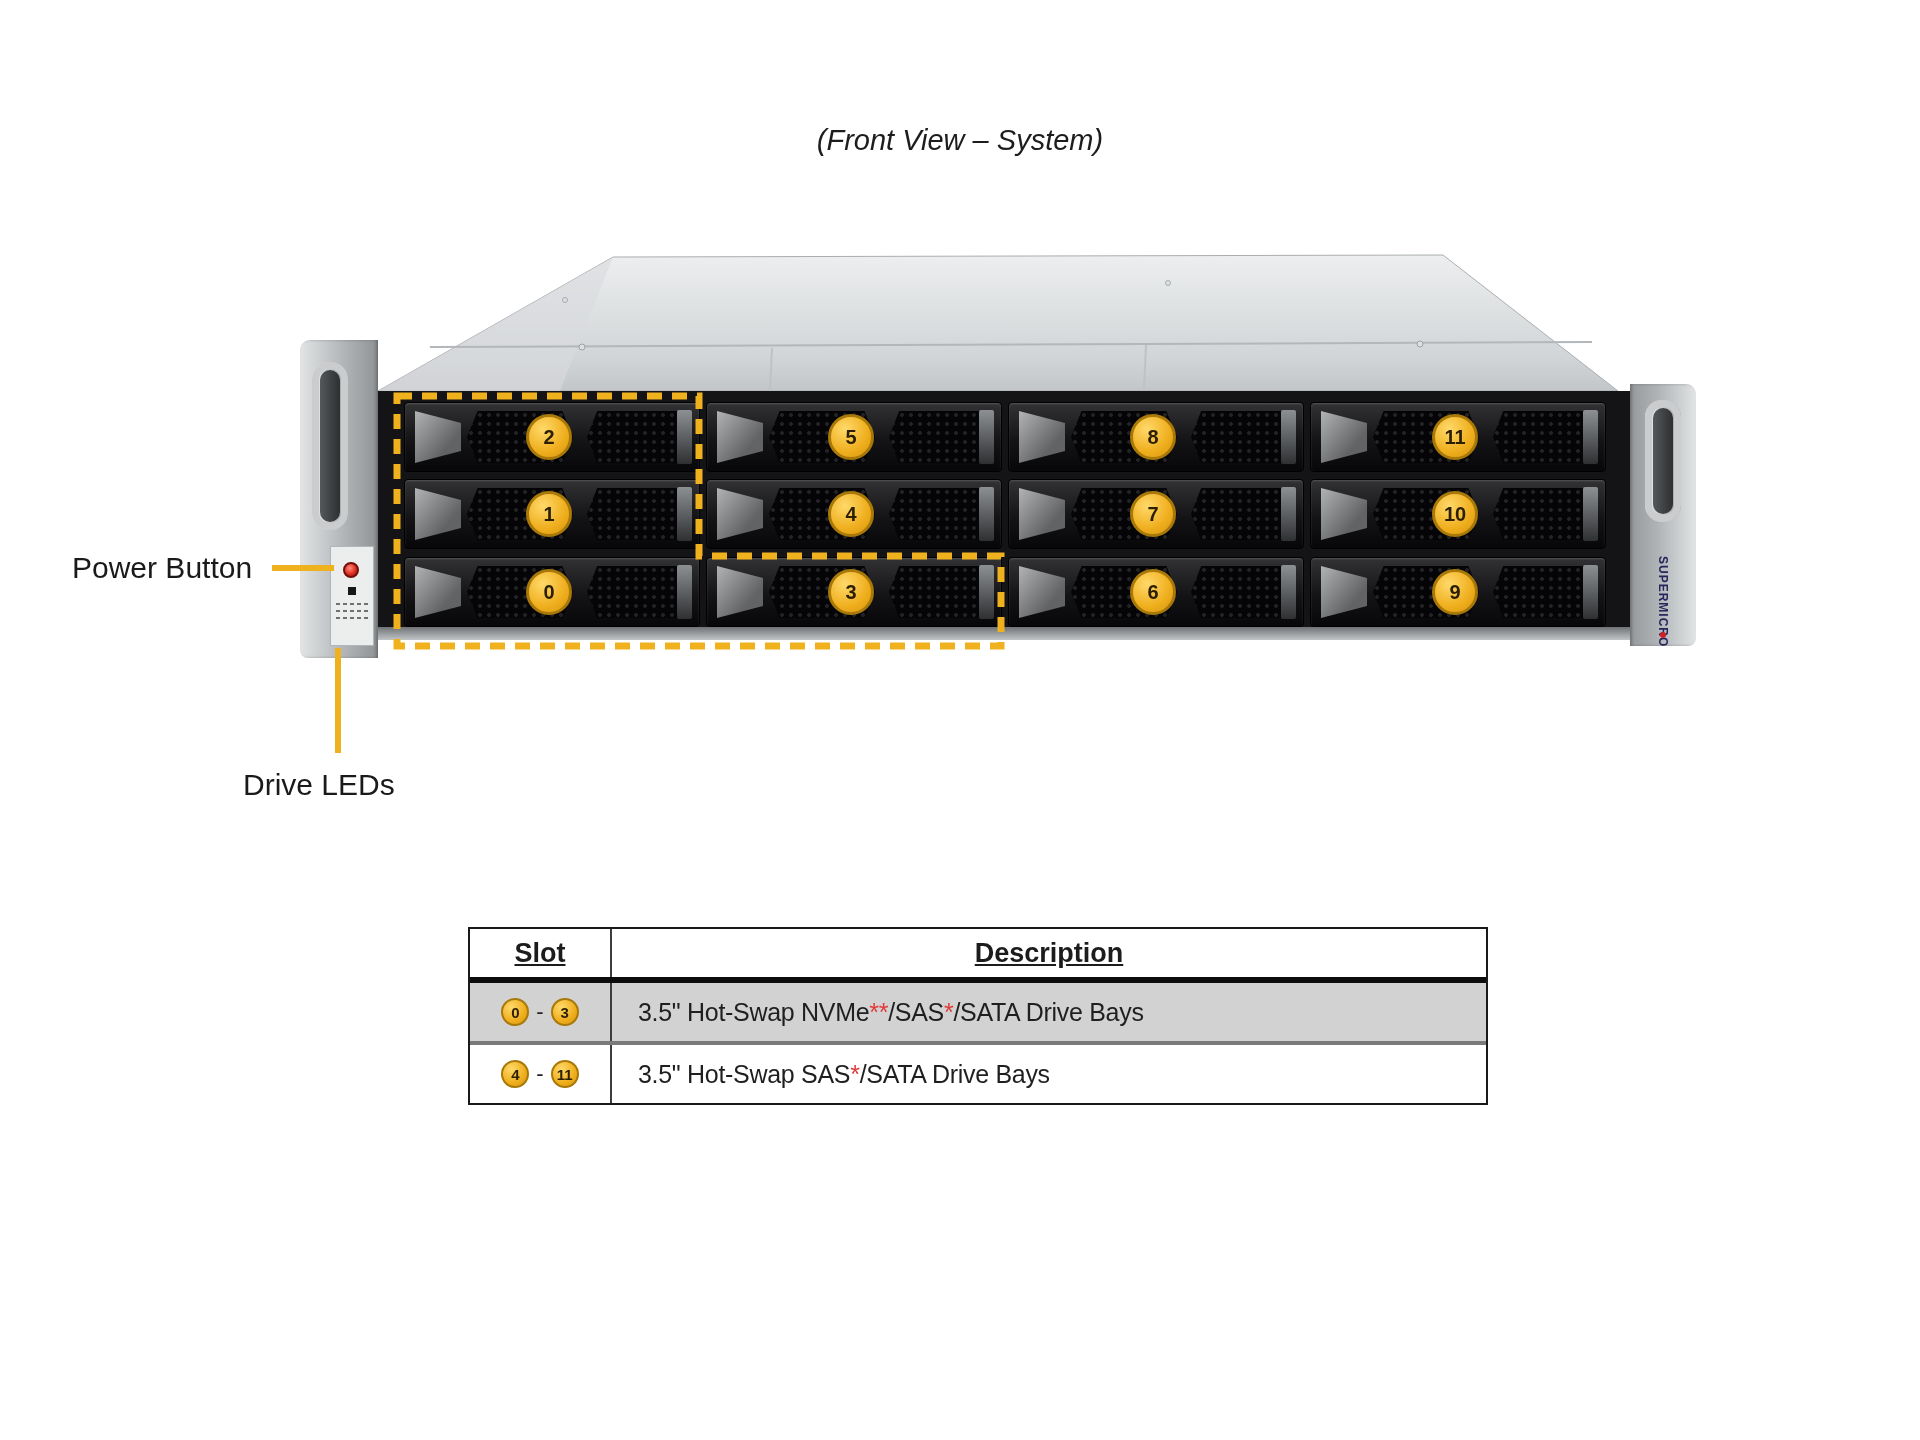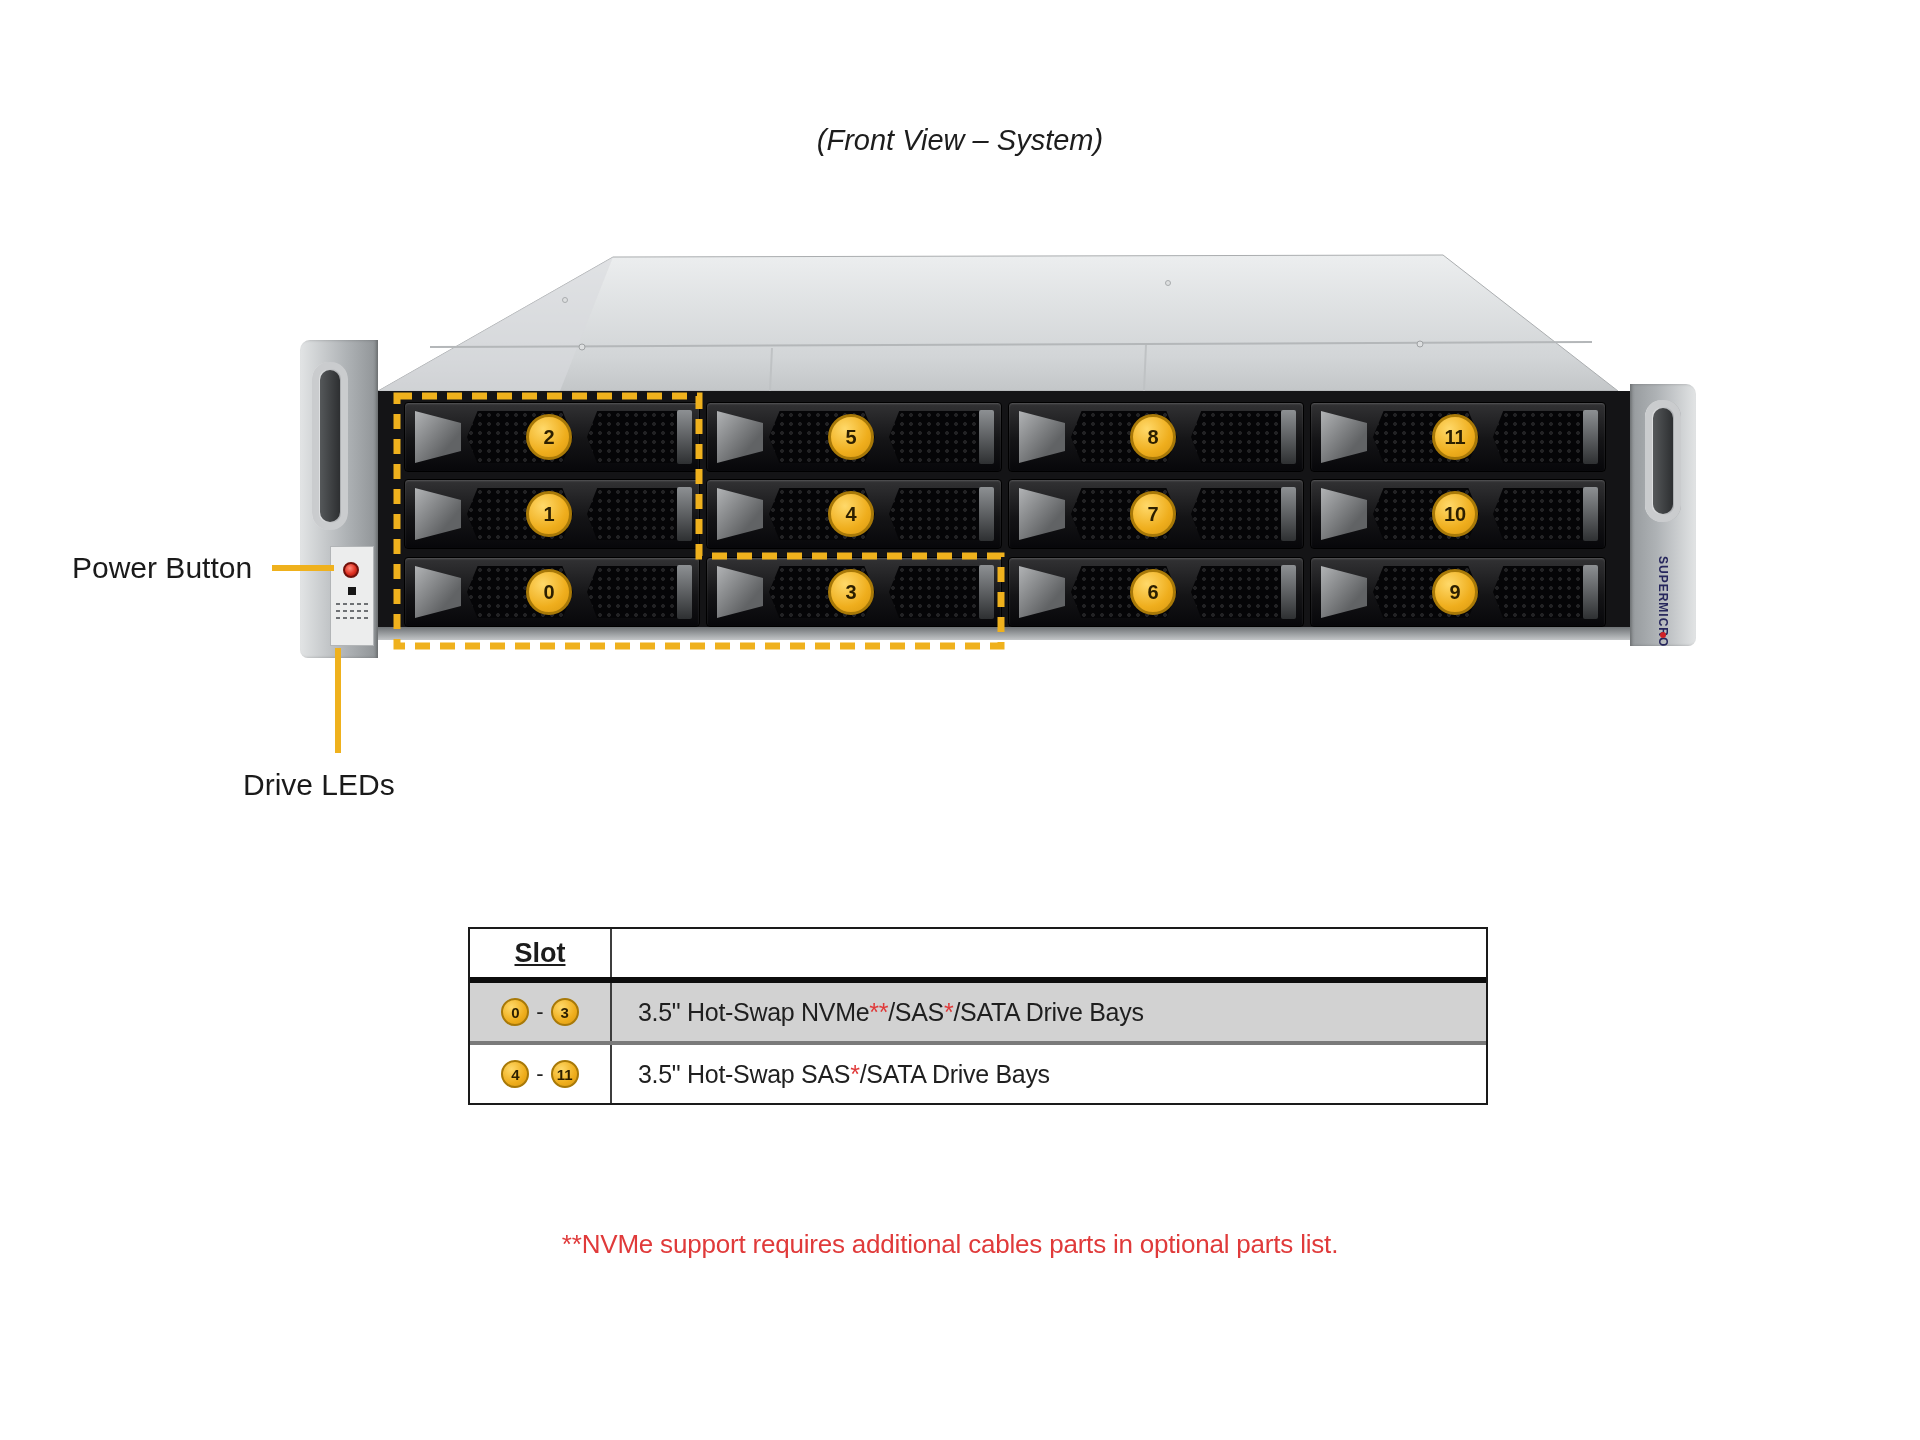--- a/index.html
+++ b/index.html
@@ -251,20 +251,21 @@
     <line x1="272" y1="568" x2="334" y2="568" stroke="#efb11d" stroke-width="6"></line>
     <line x1="338" y1="648" x2="338" y2="753" stroke="#efb11d" stroke-width="6"></line>
   </svg>
 
   <div class="abs callout power-label">Power Button</div>
   <div class="abs callout status-label">Drive LEDs</div>
 
   <div class="abs slot-table">
     <div class="t-header">
       <div class="t-head-slot">Slot</div>
+      <div class="t-head-desc">Description</div>
     </div>
     <div class="t-row gray">
       <div class="t-slot">
         <span class="slot-badge">0</span>
         <span class="slot-sep">-</span>
         <span class="slot-badge">3</span>
       </div>
       <div class="t-desc">
           <span>3.5" Hot-Swap NVMe</span>
           <span class="fn-red">**</span>
@@ -280,15 +281,14 @@
         <span class="slot-badge">11</span>
       </div>
       <div class="t-desc">
           <span>3.5" Hot-Swap SAS</span>
           <span class="fn-red">*</span>
           <span>/SATA Drive Bays</span>
         </div>
     </div>
   </div>
 
-  <div class="abs footnote footnote-2">**NVMe support requires additional cables parts in optional parts list.</div>
 
 </div>
 
 </body></html>

